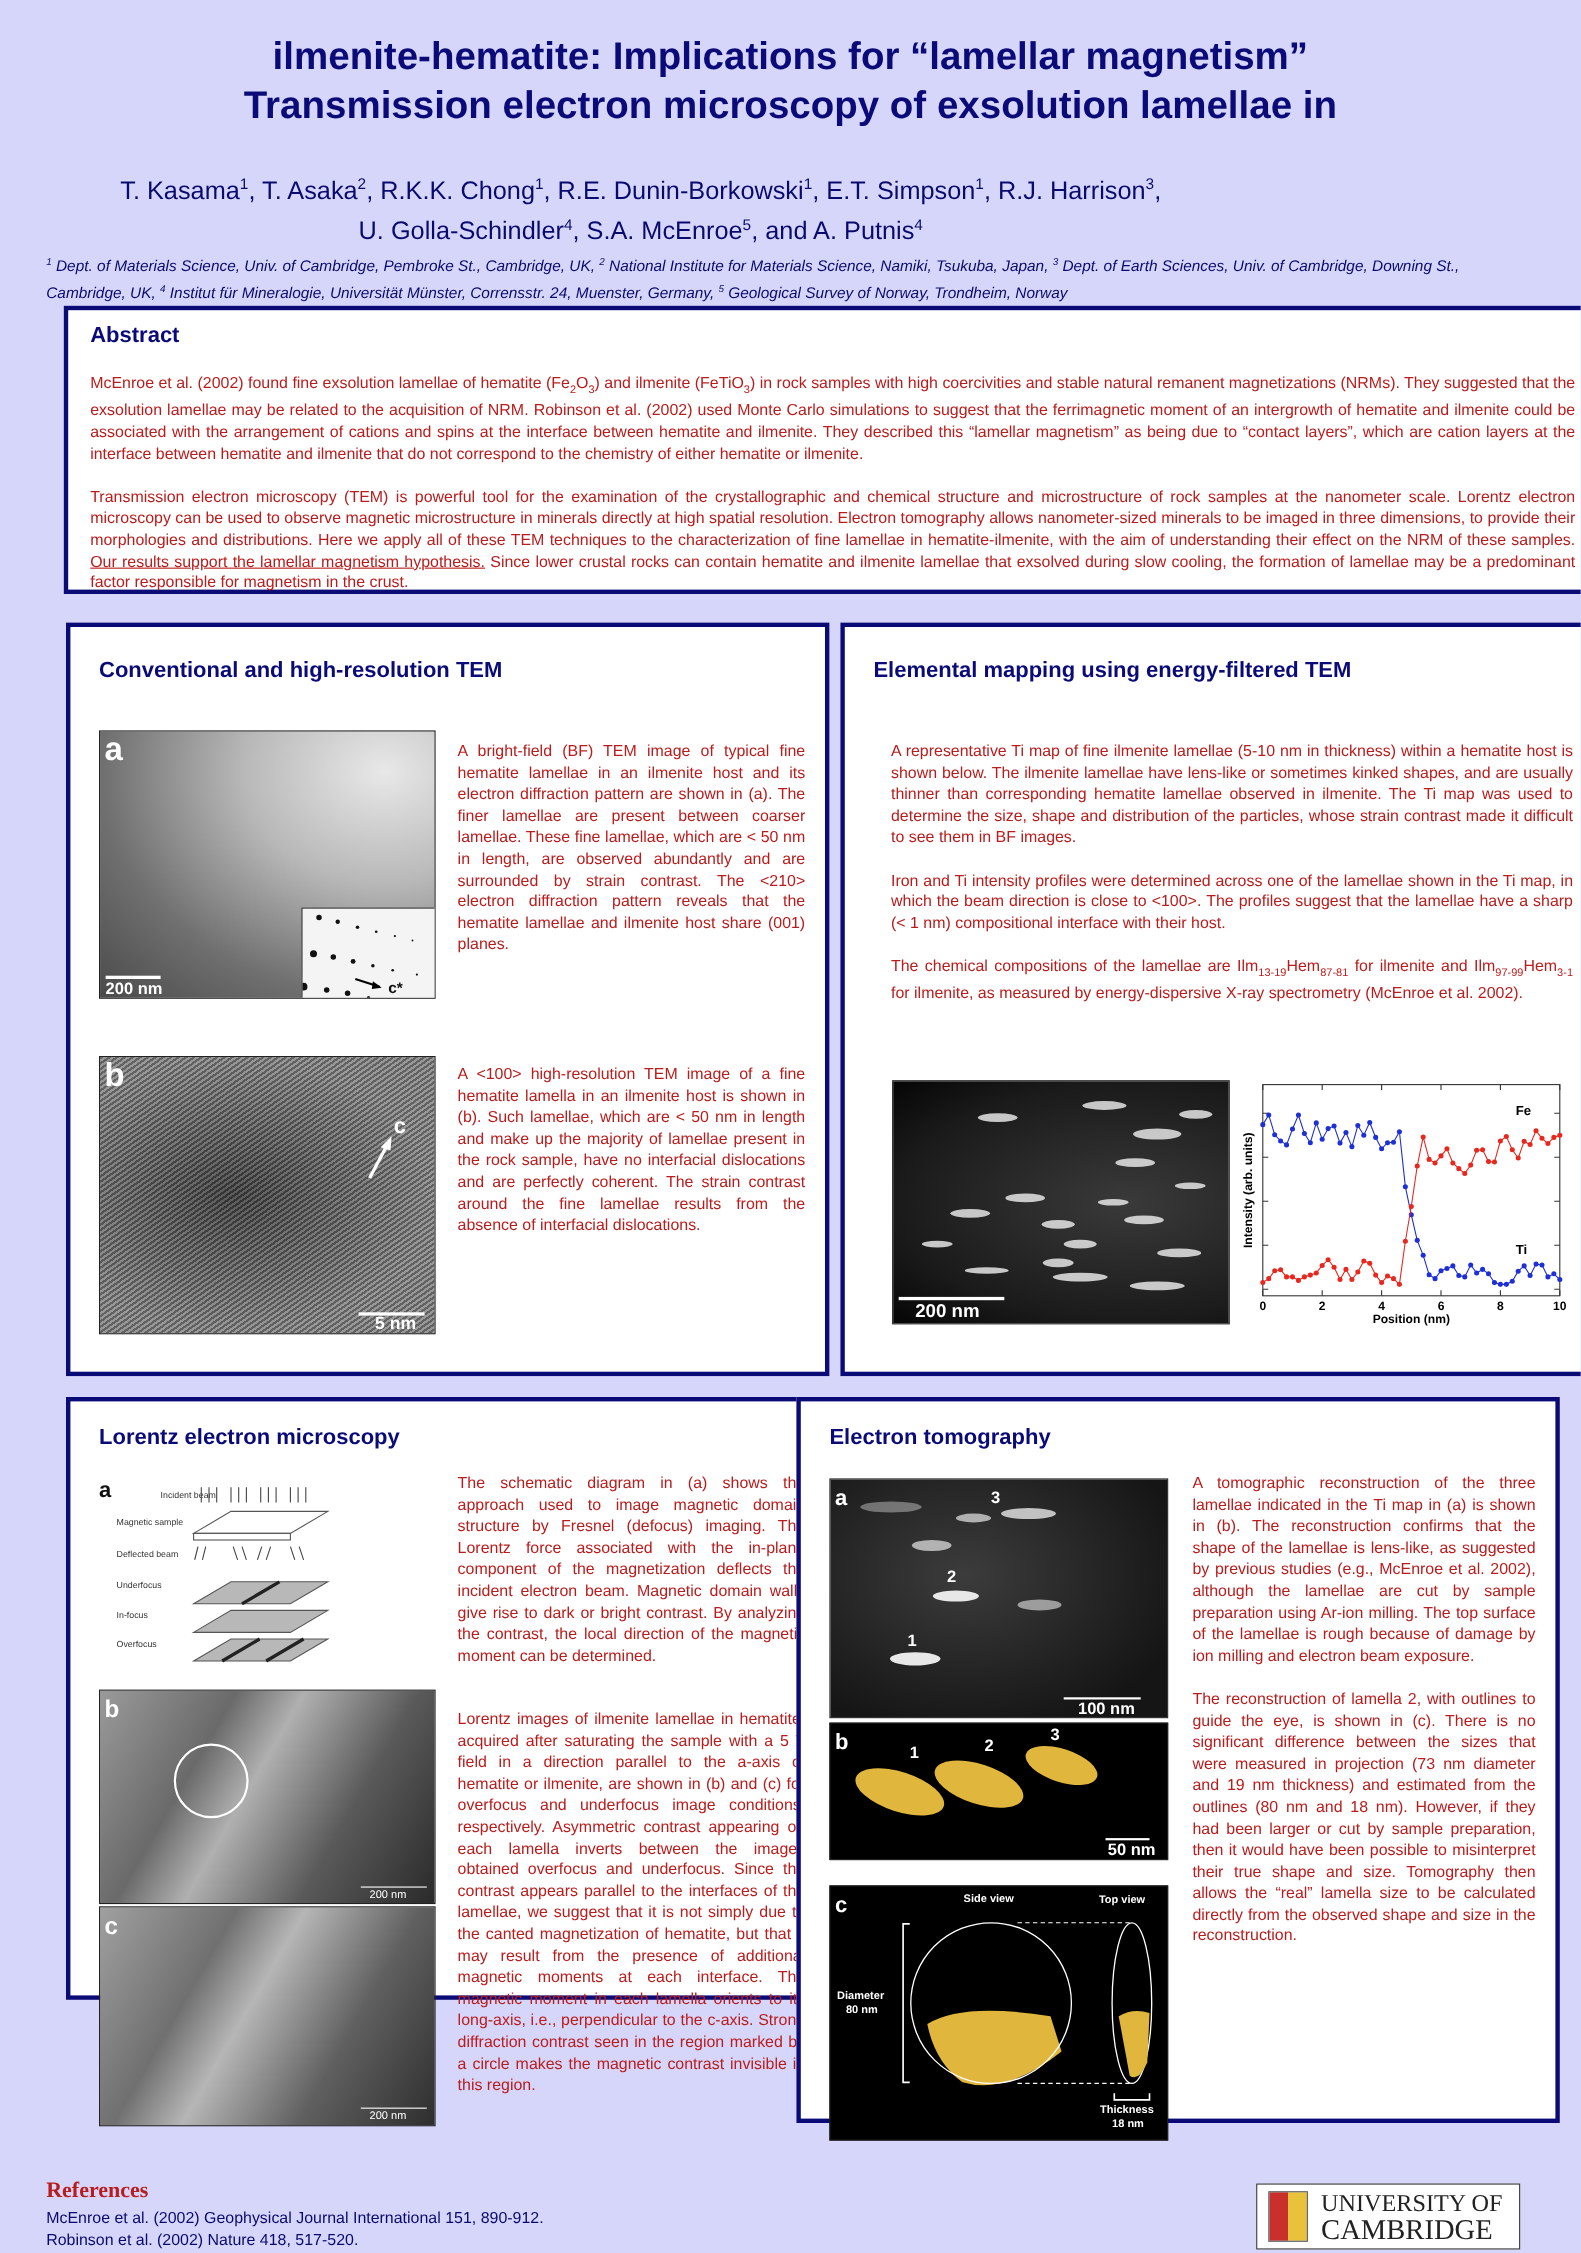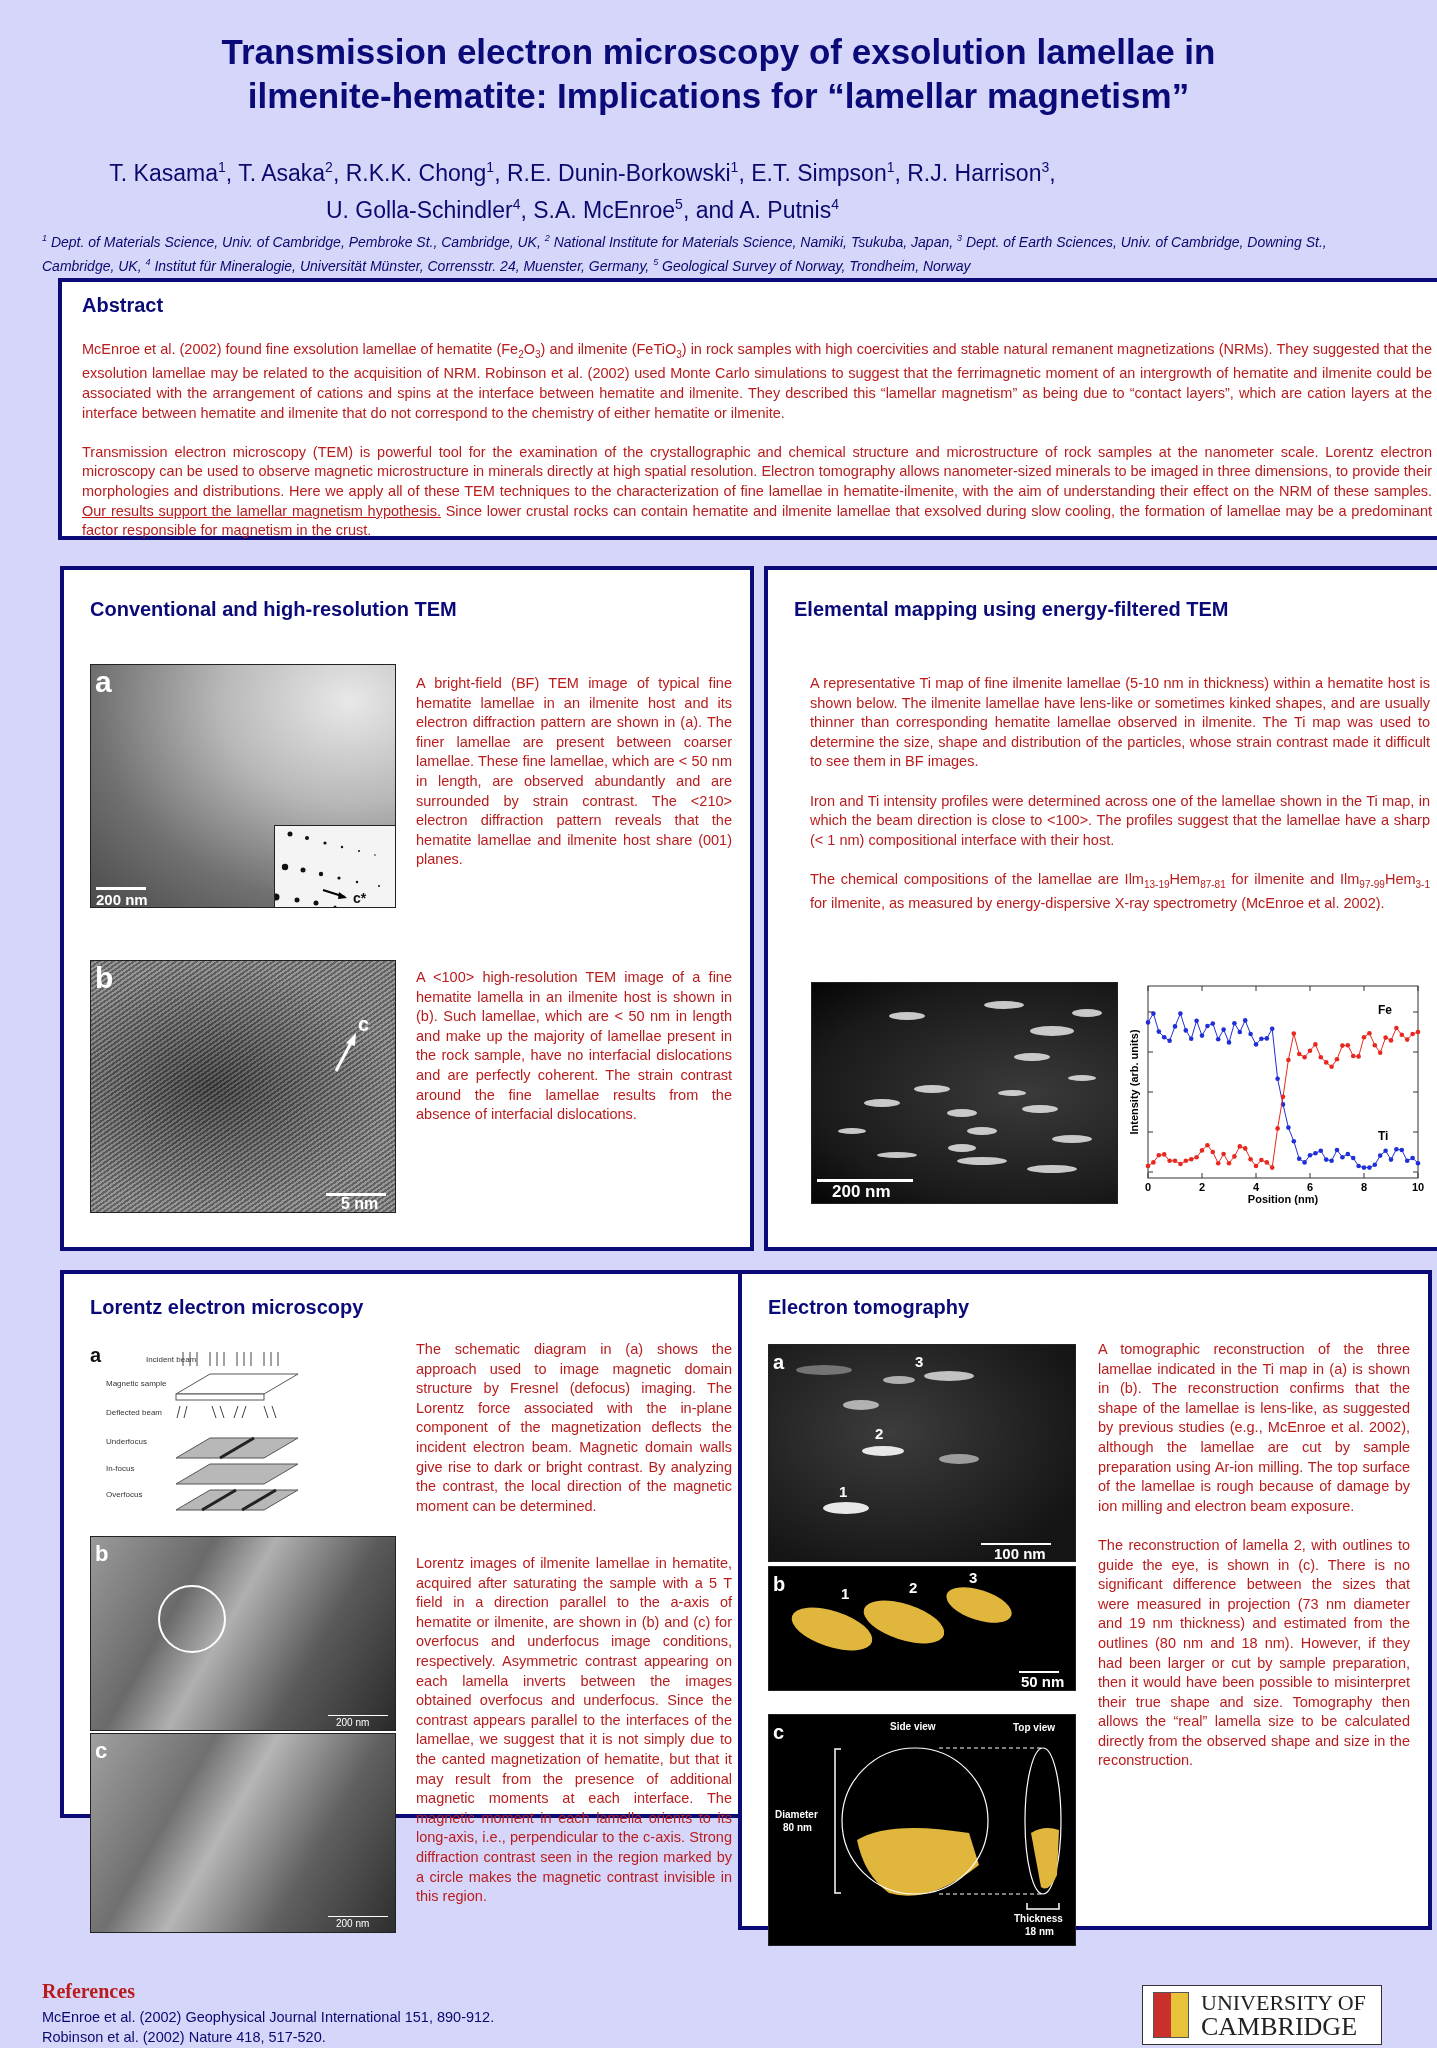--- a/index.html
+++ b/index.html
@@ -42,22 +42,22 @@
     position: absolute; left: 1142px; top: 1985px; width: 240px; height: 60px; background: #fff;
     border: 1px solid #333; box-sizing: border-box; display: flex; align-items: center;
   }
   .logo .crest { width: 34px; height: 44px; margin: 0 12px 0 10px; background: linear-gradient(90deg,#c9302c 0 50%,#e8c23a 50% 100%); border: 1px solid #555; }
   .logo .wm { font-family: "Liberation Serif", serif; font-size: 22px; line-height: 24px; color: #222; }
 </style>
 </head>
 <body>
 
 <div class="title">
+  <div>ilmenite-hematite: Implications for “lamellar magnetism”</div>
   <div>Transmission electron microscopy of exsolution lamellae in</div>
-  <div>ilmenite-hematite: Implications for “lamellar magnetism”</div>
 </div>
 <div class="authors">
   <div>
     <span>T. Kasama</span><sup>1</sup>,
     <span>T. Asaka</span><sup>2</sup>,
     <span>R.K.K. Chong</span><sup>1</sup>,
     <span>R.E. Dunin-Borkowski</span><sup>1</sup>,
     <span>E.T. Simpson</span><sup>1</sup>,
     <span>R.J. Harrison</span><sup>3</sup>,
   </div>
@@ -361,21 +361,21 @@
     <span class="scale" style="left:245px;top:180px;font-size:10px;font-weight:normal;">200 nm</span>
   </div>
   <div class="fig" style="left:26px;top:459px;width:306px;height:200px;background:linear-gradient(120deg,#a0a0a0 0%,#707070 30%,#b6b6b6 45%,#606060 70%,#2e2e2e 100%);">
     <span class="lbl" style="font-size:22px;">c</span>
     <div class="scalebar" style="left:237px;top:182px;width:60px;height:1px;"></div>
     <span class="scale" style="left:245px;top:184px;font-size:10px;font-weight:normal;">200 nm</span>
   </div>
   <div class="ptext" style="left:352px;top:280px;width:316px;">Lorentz images of ilmenite lamellae in hematite, acquired after saturating the sample with a 5 T field in a direction parallel to the a-axis of hematite or ilmenite, are shown in (b) and (c) for overfocus and underfocus image conditions, respectively. Asymmetric contrast appearing on each lamella inverts between the images obtained overfocus and underfocus. Since the contrast appears parallel to the interfaces of the lamellae, we suggest that it is not simply due to the canted magnetization of hematite, but that it may result from the presence of additional magnetic moments at  each interface. The magnetic moment in each lamella orients to its long-axis, i.e., perpendicular to the c-axis. Strong diffraction contrast seen in the region marked by a circle makes the magnetic contrast invisible in this region.</div>
 </div>
 
-<div class="panel" style="left:700px;top:1270px;width:694px;height:660px;">
+<div class="panel" style="left:686px;top:1270px;width:694px;height:660px;">
   <h2 style="left:26px;top:22px;">Electron tomography</h2>
   <div class="fig" style="left:26px;top:70px;width:308px;height:218px;background:radial-gradient(ellipse at 40% 40%, #3c3c3c, #151515 80%);">
     <span class="lbl" style="font-size:20px;">a</span>
     <svg width="308" height="218">
         <g fill="#e8e8e8">
           <ellipse cx="77" cy="163" rx="23" ry="6"></ellipse>
           <ellipse cx="114" cy="106" rx="21" ry="5"></ellipse>
           <ellipse cx="130" cy="35" rx="16" ry="4" opacity=".7"></ellipse>
           <ellipse cx="180" cy="31" rx="25" ry="5" opacity=".8"></ellipse>
           <ellipse cx="92" cy="60" rx="18" ry="5" opacity=".7"></ellipse>

